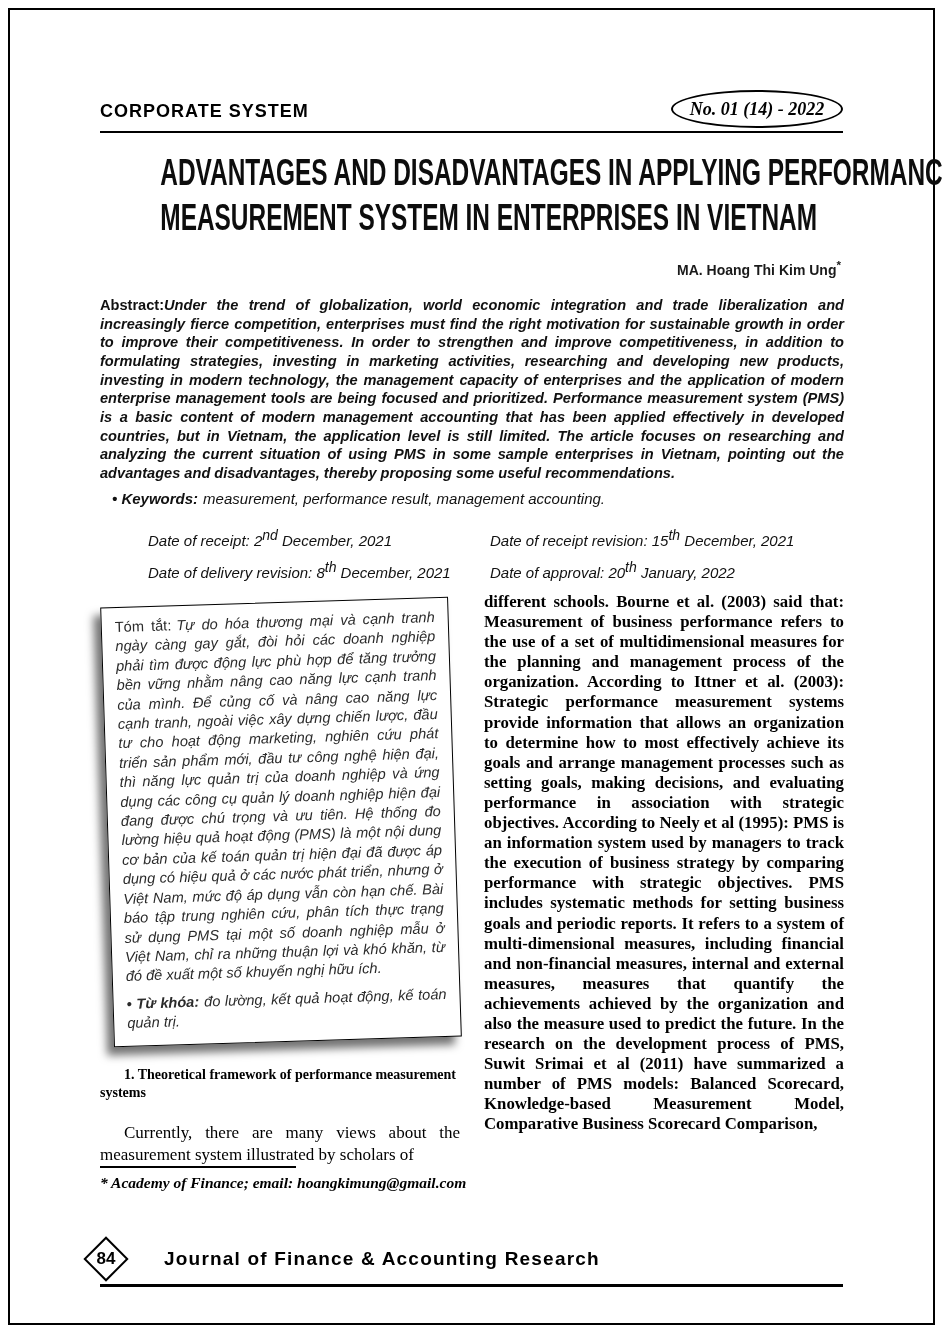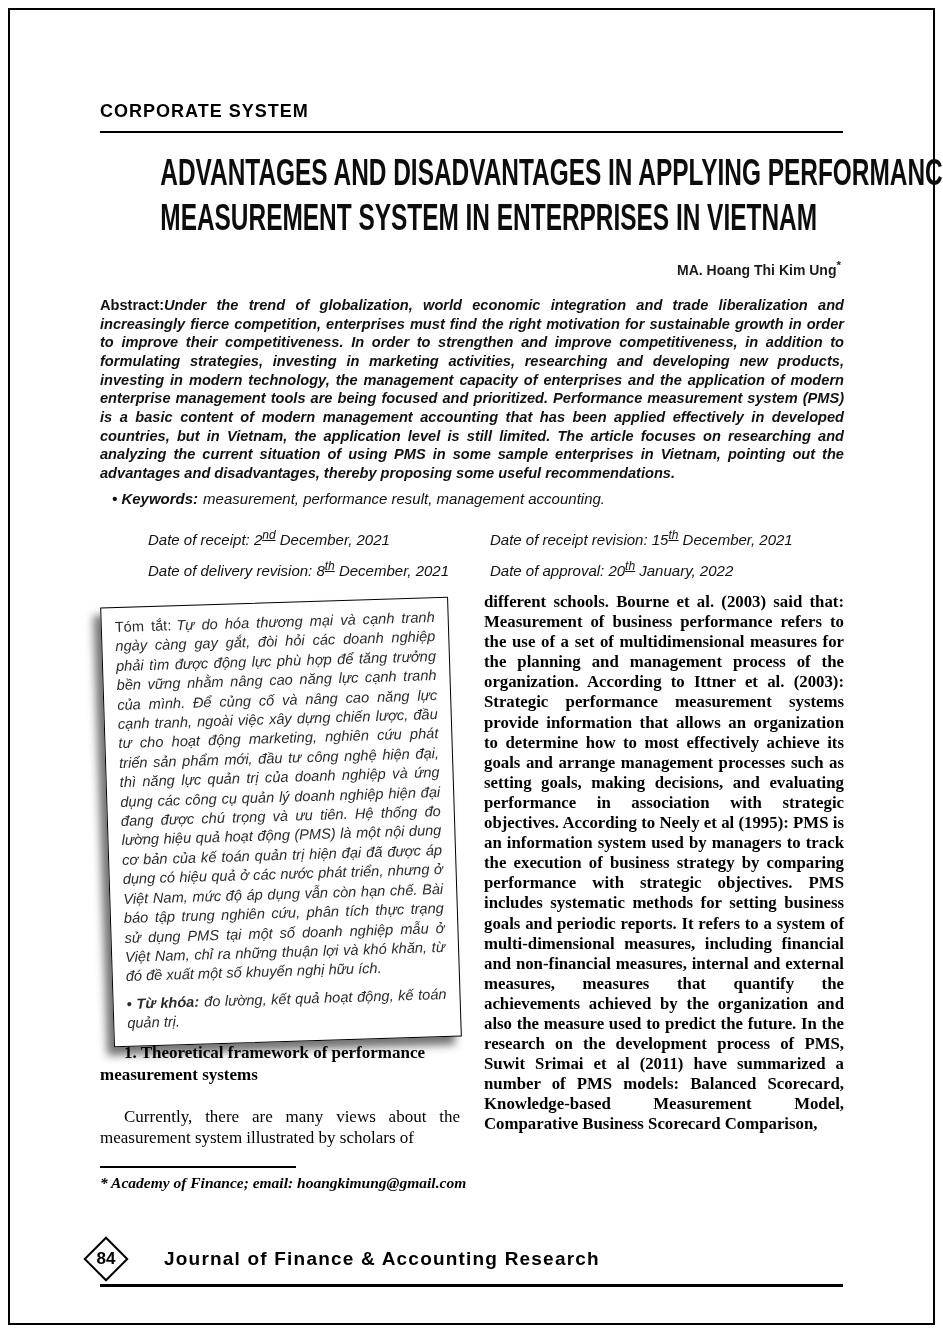--- a/index.html
+++ b/index.html
@@ -77,21 +77,21 @@
   
   .dates-block {
     position: absolute; left: 148px; right: 100px; top: 522px;
     display: flex;
     font-family: "Liberation Sans", sans-serif;
     font-size: 15px; font-style: italic; color: #111;
     line-height: 26px;
   }
   .dates-col-left { width: 342px; }
   .dates-col-right { flex: 1; }
-  .dates-block sup { font-size: 12px; text-decoration: underline; }
+  .dates-block sup { font-size: 14px; }
 
   
   .columns {
     position: absolute; left: 100px; right: 99px; top: 592px;
     display: flex; gap: 24px;
   }
   .col-left { width: 360px; }
   .col-right { width: 360px; font-weight: bold; }
 
   .summary-box {
@@ -103,22 +103,23 @@
     box-shadow: -7px 8px 8px rgba(0,0,0,0.55);
     font-family: "Liberation Sans", sans-serif;
     font-size: 14.6px; line-height: 1.33; font-style: italic;
     text-align: justify; color: #2b2b2b;
   }
   .tomtat-label { font-style: normal; padding-right: 5px; }
   .tukhoa-line { margin-top: 8px; }
   .tukhoa-label { font-weight: bold; padding-right: 5px; }
 
   .section-heading {
-    font-family: "Liberation Serif", serif;
-    font-weight: bold; font-size: 17px; line-height: 1.3;
+    margin-top: 24px;
+    font-family: "Liberation Serif", serif;
+    font-weight: bold; font-size: 14px; line-height: 1.3;
     text-indent: 24px; color: #000;
   }
   .left-paragraph {
     margin-top: 20px;
     font-family: "Liberation Serif", serif;
     font-size: 17px; line-height: 1.28;
     text-align: justify; text-indent: 24px; color: #000;
   }
   .right-paragraph {
     font-family: "Liberation Serif", serif;
@@ -163,20 +164,23 @@
     border-top: 3.5px solid #000;
   }
 </style>
 </head>
 <body>
 
 <div class="page">
   <div class="page-border"></div>
 
   <div class="header-section">CORPORATE SYSTEM</div>
+  <div class="issue-badge">
+    <span>No. 01 (14) - 2022</span>
+  </div>
   <div class="header-rule"></div>
 
   <div class="article-title">
     <div>ADVANTAGES AND DISADVANTAGES IN APPLYING PERFORMANCE</div>
     <div>MEASUREMENT SYSTEM IN ENTERPRISES IN VIETNAM</div>
   </div>
   <div class="author-line"><span>MA. Hoang Thi Kim Ung</span><sup>*</sup></div>
 
   <div class="abstract-block">
     <span class="abstract-label">Abstract:</span><span>Under the trend of globalization, world economic integration and trade liberalization and increasingly fierce competition, enterprises must find the right motivation for sustainable growth in order to improve their competitiveness. In order to strengthen and improve competitiveness, in addition to formulating strategies, investing in marketing activities, researching and developing new products, investing in modern technology, the management capacity of enterprises and the application of modern enterprise management tools are being focused and prioritized. Performance measurement system (PMS) is a basic content of modern management accounting that has been applied effectively in developed countries, but in Vietnam, the application level is still limited. The article focuses on researching and analyzing the current situation of using PMS in some sample enterprises in Vietnam, pointing out the advantages and disadvantages, thereby proposing some useful recommendations.</span>

